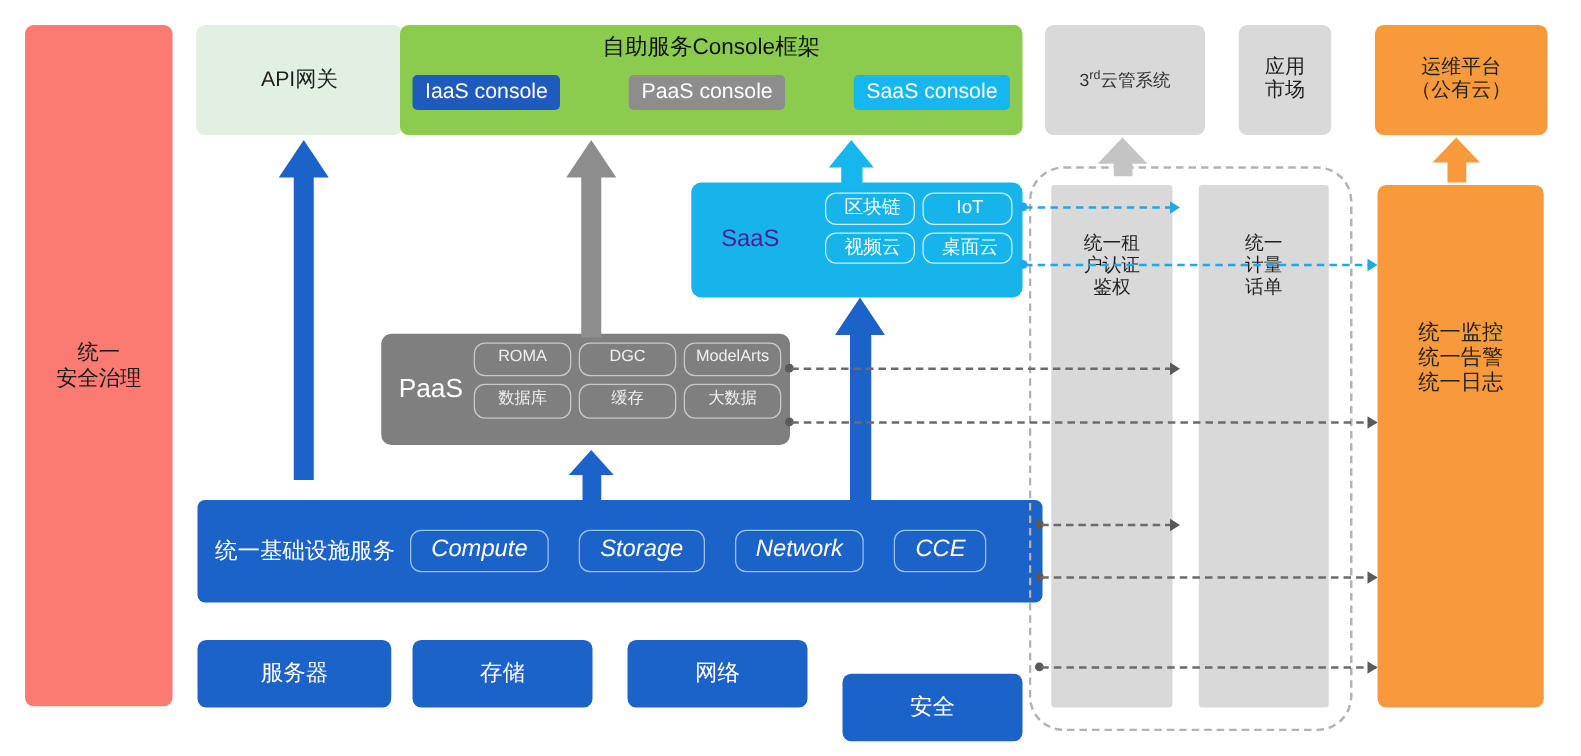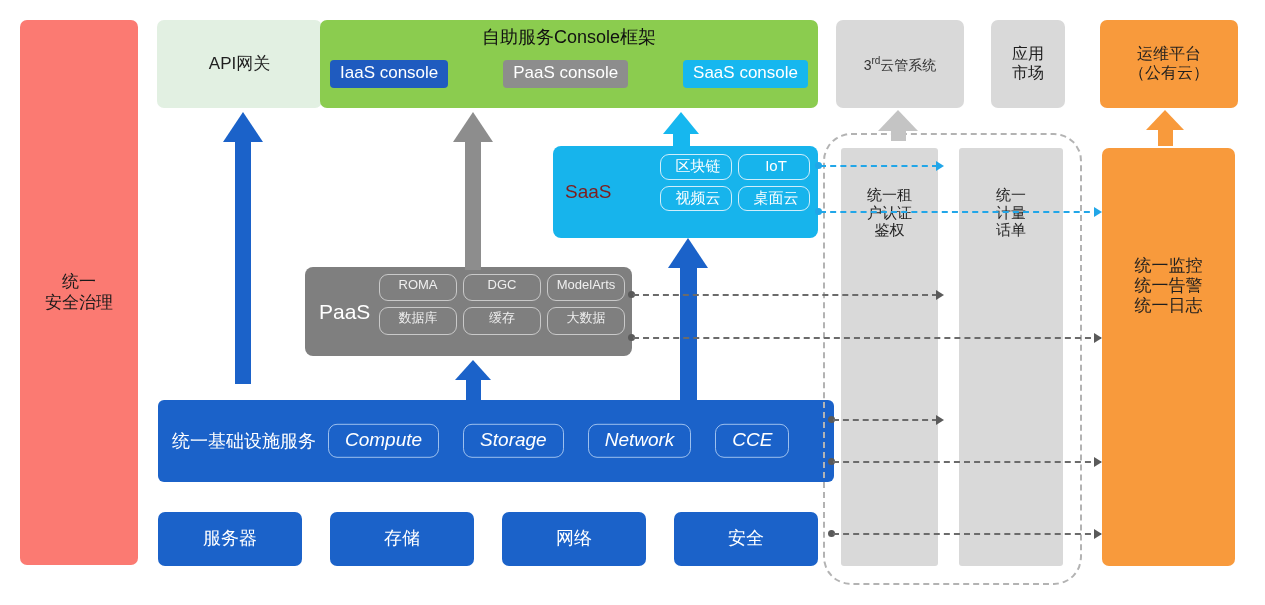--- a/index.html
+++ b/index.html
@@ -67,22 +67,22 @@
     left:1100px;top:20px;width:138px;height:88px;
     background:#f89a3c;border-radius:7px;color:#1f1f1f;font-size:16px;
   }
 
   
   .saas-block{
     left:553px;top:146px;width:265px;height:92px;
     background:#17b4ec;border-radius:8px;display:block;
   }
   .saas-label{
-    position:absolute;left:12px;top:50%;transform:translateY(-50%);
-    color:#7f1d1d;font-size:19px;
+    position:absolute;left:24px;top:50%;transform:translateY(-50%);
+    color:#4c1d95;font-size:19px;
   }
   .saas-grid{
     position:absolute;right:8px;top:8px;
     display:grid;grid-template-columns:72px 72px;grid-gap:6px;
   }
   .saas-grid .chip{
     border:1.6px solid #cfeefb;border-radius:9px;
     color:#fff;font-size:15px;text-align:center;padding:2px 0 4px 4px;
     background:transparent;
   }
@@ -119,24 +119,24 @@
   .iaas-chips .chip{
     border:1.7px solid #9dc0ee;border-radius:9px;color:#fff;
     font-size:19px;padding:4px 16px 6px 16px;white-space:nowrap;
   }
 
   
   .b-bot{
     top:512px;height:54px;background:#1b62c9;border-radius:7px;
     color:#fff;font-size:18px;
   }
-  .b1{left:158px;width:144px;}
+  .b1{left:158px;width:155px;}
   .b2{left:330px;width:144px;}
   .b3{left:502px;width:144px;}
-  .b4{left:674px;width:144px;}
+  .b4{left:674px;width:144px;margin-top:27px;}
 
   
   .dashed-container{
     position:absolute;left:823px;top:133px;width:255px;height:448px;
     border:2.2px dashed #b3b3b3;border-radius:28px;background:transparent;
   }
 
   
   .gray-col{
     top:148px;background:#d9d9d9;border-radius:3px;

